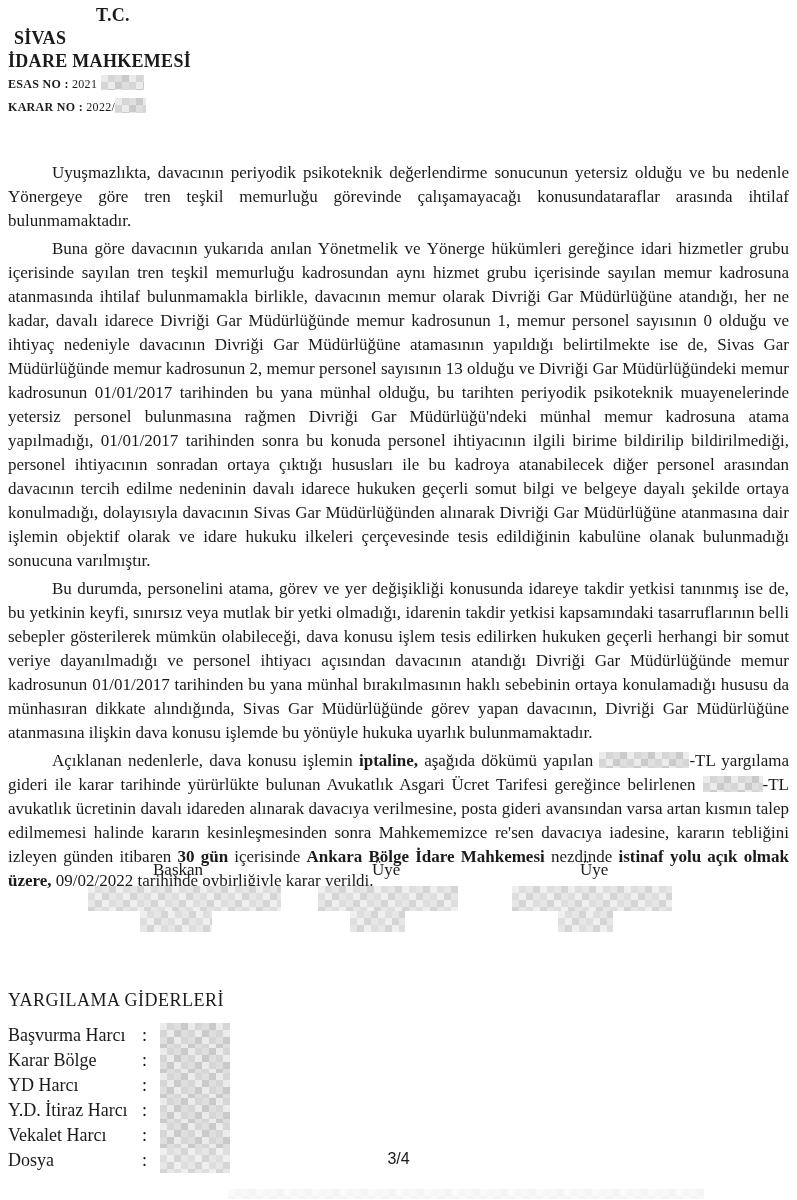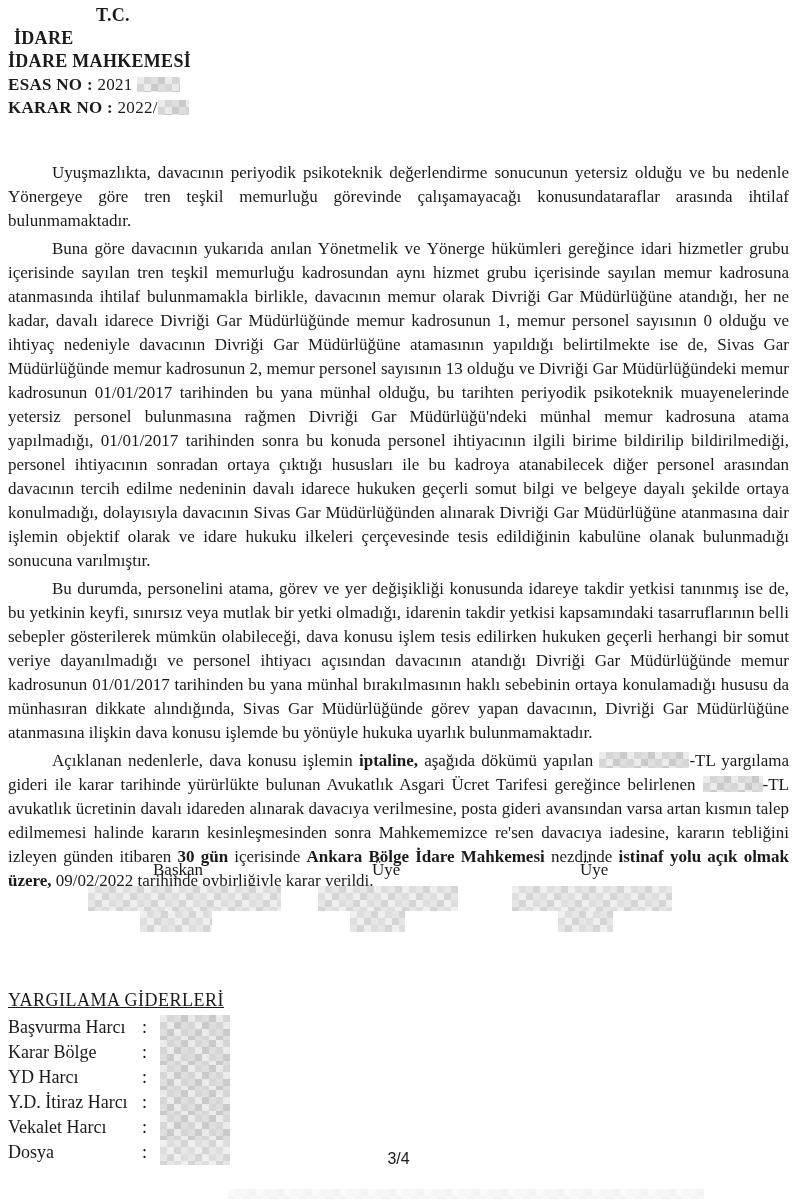--- a/index.html
+++ b/index.html
@@ -15,21 +15,21 @@
 
   
   .hdr {
     position: absolute; top: 4px; left: 8px;
     font-weight: bold; font-size: 18px; line-height: 23px;
     letter-spacing: 0.3px;
   }
   .hdr .tc     { margin-left: 88px; }
   .hdr .city   { margin-left: 6px; }
   .hdr .court  { margin-left: 0; }
-  .hdr .no-row { font-size: 17px; }
+  .hdr .no-row { font-size: 12px; }
   .hdr .no-val { font-weight: normal; }
 
   
   .mosaic {
     display: inline-block;
     vertical-align: -2px;
     background-image:
       repeating-conic-gradient(rgba(0,0,0,0.055) 0% 25%, rgba(0,0,0,0) 0% 50%),
       repeating-conic-gradient(#d6d6d6 0% 25%, #ebebeb 0% 50%);
     background-size: 28px 28px, 14px 14px;
@@ -63,22 +63,21 @@
   .sb1a { left:  88px; top: 36px; width: 193px; height: 25px; }
   .sb1b { left: 140px; top: 61px; width:  72px; height: 21px; }
   .sb2a { left: 318px; top: 36px; width: 140px; height: 25px; }
   .sb2b { left: 350px; top: 61px; width:  55px; height: 21px; }
   .sb3a { left: 512px; top: 36px; width: 160px; height: 25px; }
   .sb3b { left: 558px; top: 61px; width:  55px; height: 21px; }
 
   
   .costs { position: absolute; top: 990px; left: 8px; font-size: 18px; }
   .costs .title {
-    text-decoration: underline;
-    margin-bottom: 4px; letter-spacing: 0.5px;
+    margin-bottom: 12px; letter-spacing: 0.5px;
   }
   .cost-row { display: flex; align-items: center; height: 25px; }
   .cost-label { width: 134px; }
   .cost-colon { width: 14px; }
   .cost-red   { width: 70px; height: 25px; margin-left: 4px; }
 
   
   .pageno {
     position: absolute; top: 1150px; left: 0; width: 797px;
     text-align: center; font-size: 16px;
@@ -89,21 +88,21 @@
     width: 476px; height: 10px; opacity: 0.25;
   }
 </style>
 </head>
 <body>
 
 <div class="page">
 
   <div class="hdr">
     <div class="tc">T.C.</div>
-    <div class="city">İDARE</div>
+    <div class="city">SİVAS</div>
     <div class="court">İDARE MAHKEMESİ</div>
     <div class="no-row">
       <span>ESAS NO : </span><span class="no-val">2021</span>
       <span class="mosaic red-esas"></span>
     </div>
     <div class="no-row">
       <span>KARAR NO  : </span><span class="no-val">2022/</span><span class="mosaic red-karar"></span>
     </div>
   </div>
 

